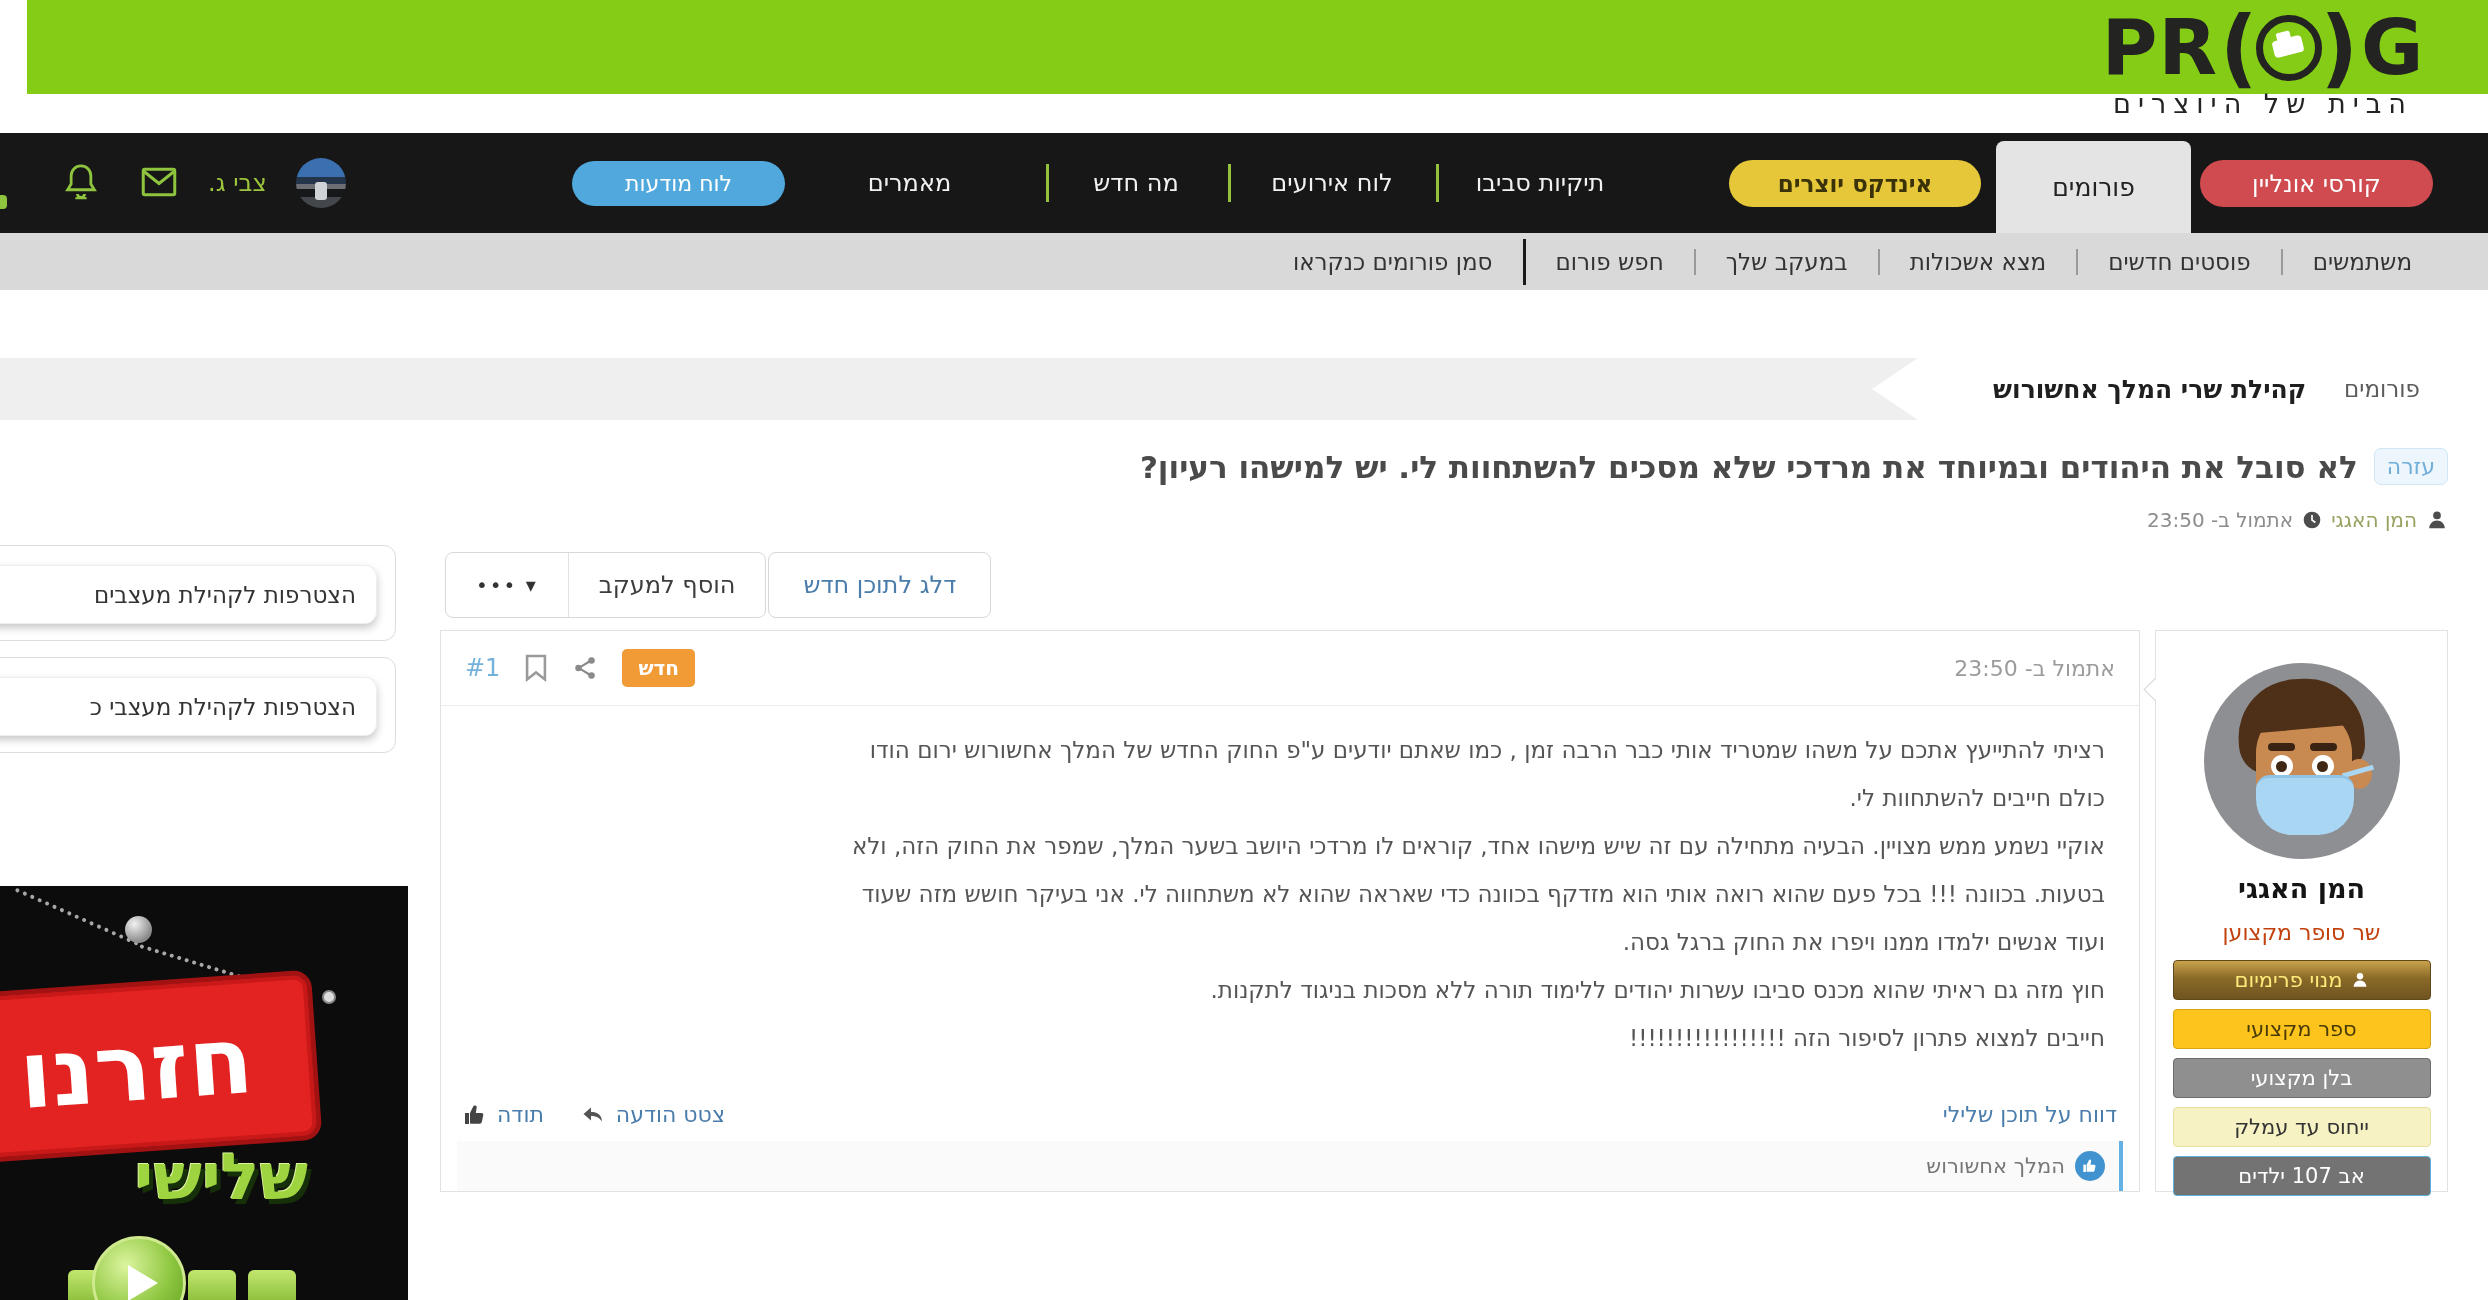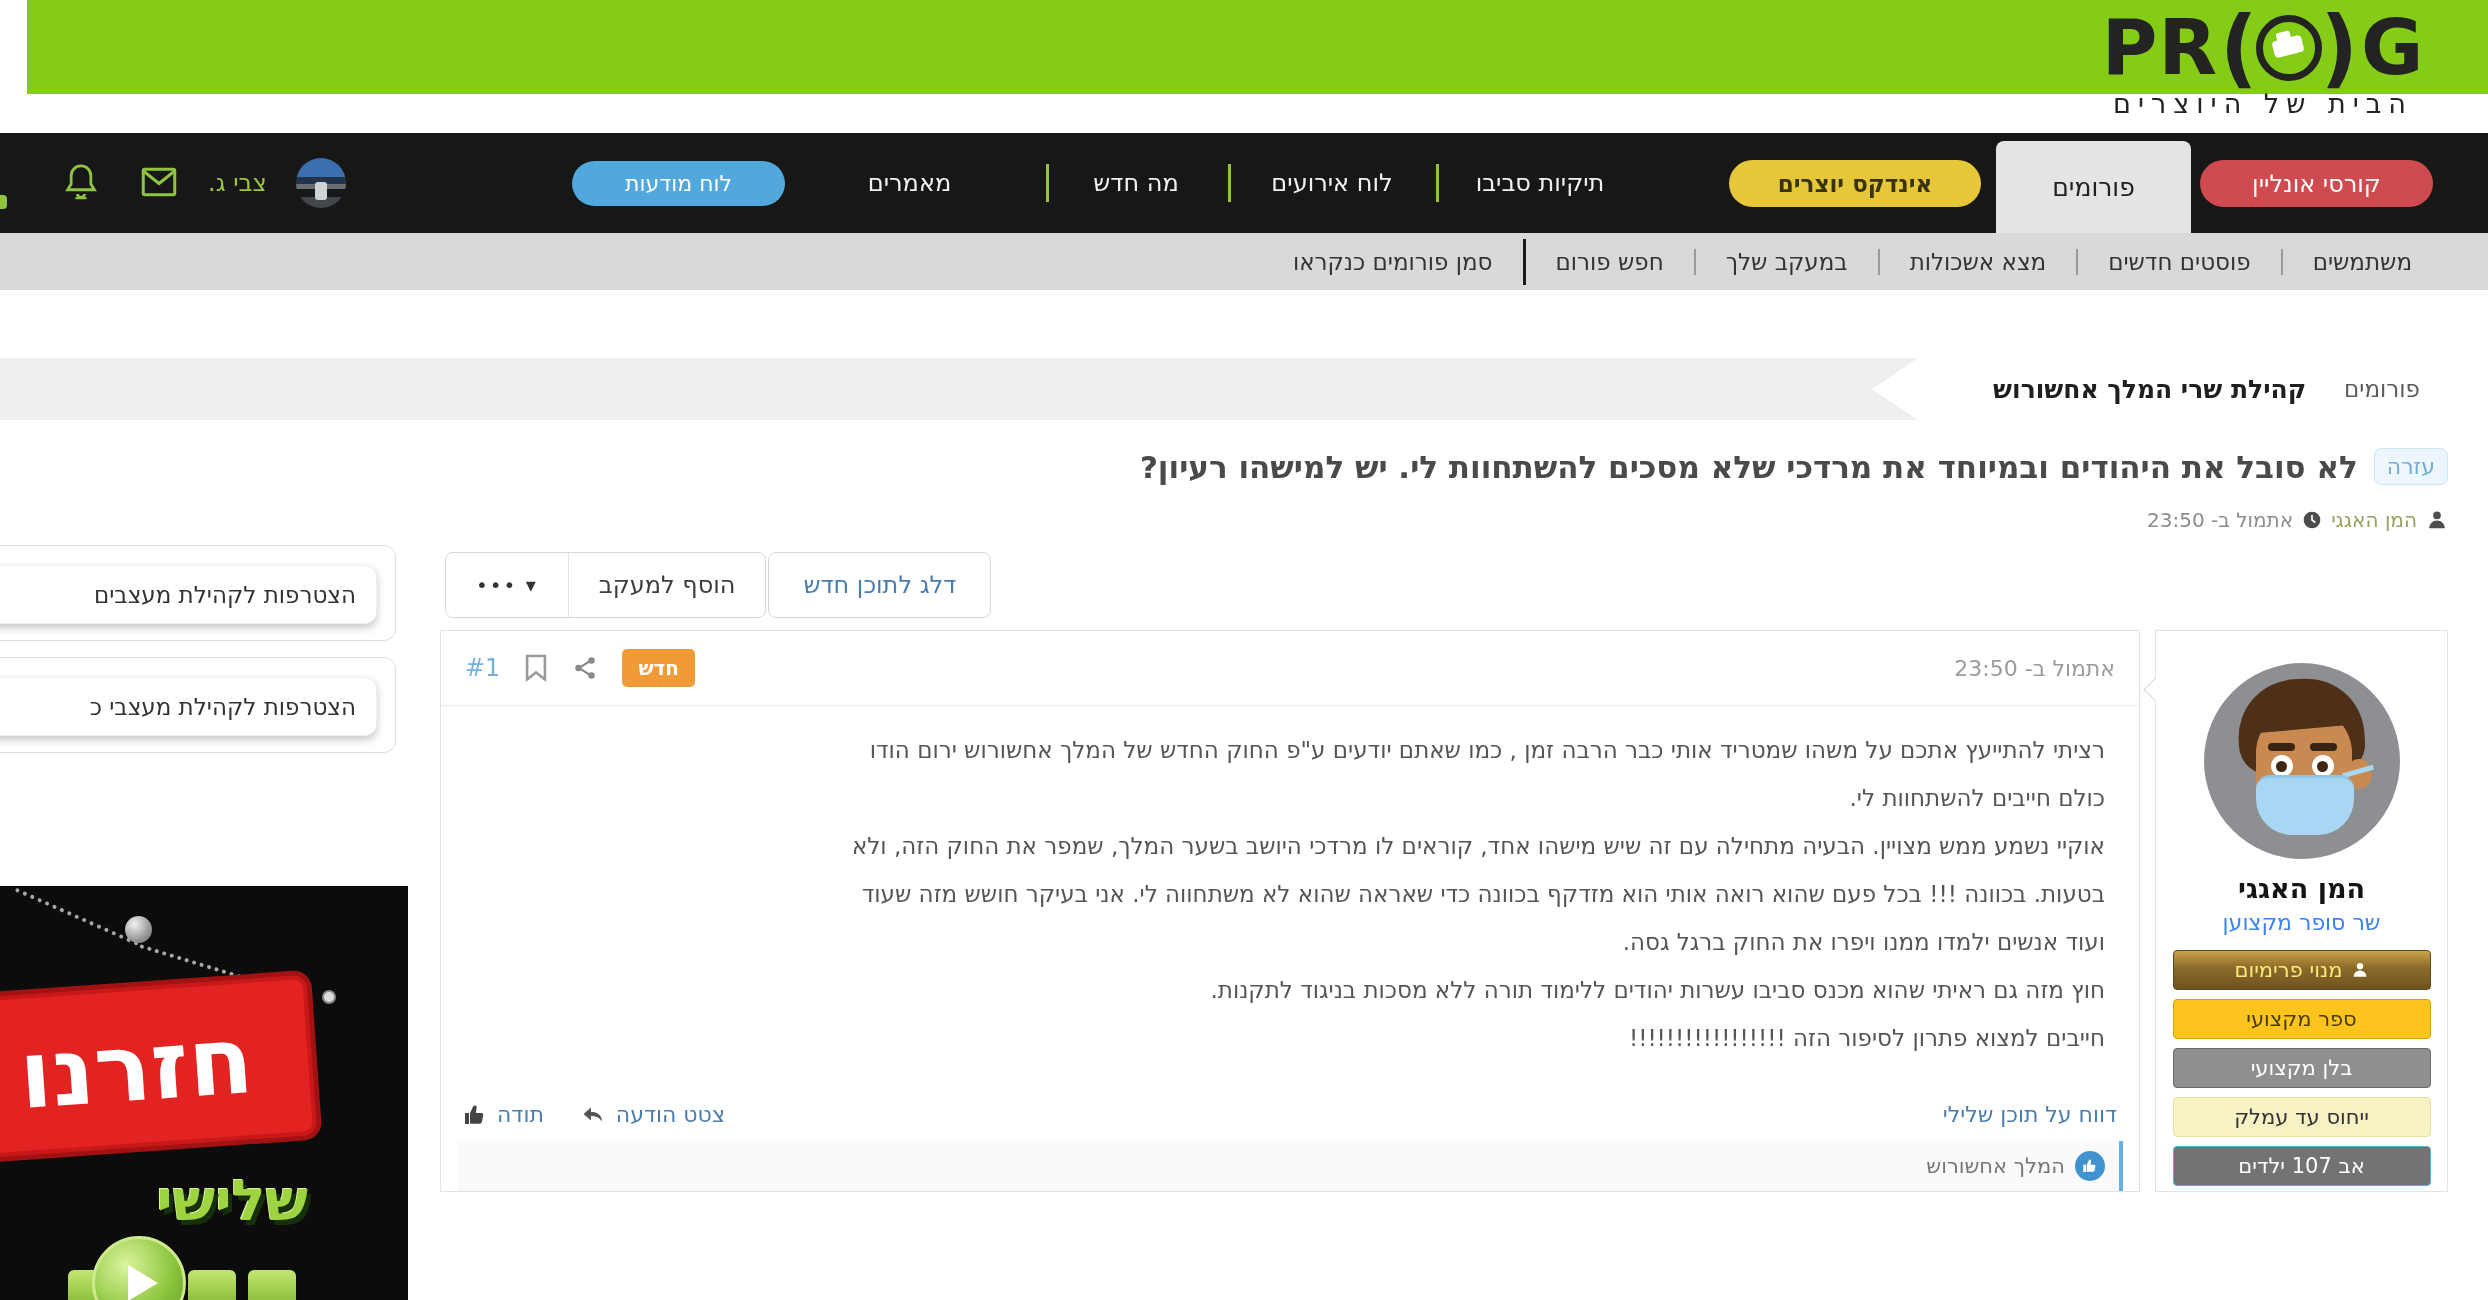--- a/index.html
+++ b/index.html
@@ -102,21 +102,21 @@
   .av-hairfront{left:46px;top:32px;width:106px;height:34px;background:#4e2f17;border-radius:40px 40px 14px 10px;transform:rotate(-5deg);}
   .av-ear{left:142px;top:96px;width:26px;height:30px;background:#c98a52;border-radius:50%;}
   .av-brow-l{left:64px;top:80px;width:27px;height:8px;background:#3a2312;border-radius:5px;}
   .av-brow-r{left:106px;top:80px;width:27px;height:8px;background:#3a2312;border-radius:5px;}
   .av-eye-l{left:67px;top:92px;width:22px;height:22px;background:#fff;border-radius:50%;}
   .av-eye-r{left:108px;top:92px;width:22px;height:22px;background:#fff;border-radius:50%;}
   .av-eye-l:after,.av-eye-r:after{content:"";position:absolute;left:5px;top:6px;width:11px;height:11px;background:#402714;border-radius:50%;}
   .av-strap{left:138px;top:106px;width:32px;height:5px;background:#a9d6f2;transform:rotate(-16deg);}
   .av-mask{left:52px;top:112px;width:98px;height:60px;background:#a9d6f2;border-radius:14px 14px 36px 36px;border-top:3px solid #8fc4e6;box-sizing:border-box;}
   .side-name{margin-top:14px;font-size:27px;font-weight:bold;color:#141414;cursor:pointer;}
-  .side-role{margin-top:6px;font-size:22px;color:#3b82f6;}
+  .side-role{margin-top:16px;font-size:22px;color:#c2410c;}
   .side-badges{margin-top:15px;width:258px;display:flex;flex-direction:column;gap:9px;}
   .pbadge{height:40px;border-radius:4px;display:flex;align-items:center;justify-content:center;font-size:21px;gap:8px;box-sizing:border-box;}
   .b-premium{background:linear-gradient(180deg,#c9a24b 0%,#8a6a28 45%,#6f5420 100%);border:1px solid #5e4718;color:#ffe97a;font-weight:normal;}
   .b-yellow{background:#fcc41d;border:1px solid #d9a50f;color:#4a3b07;}
   .b-gray{background:#8f8f8f;border:1px solid #6b6b6b;color:#fff;}
   .b-pale{background:#f6f2c3;border:1px solid #e6dfa0;color:#333;}
   .b-blue{background:#737373;border:1px solid #58b2d9;color:#fff;}
 
   
   .join-card{left:-30px;width:426px;height:96px;background:#fff;border:1px solid #ddd;border-radius:12px;box-sizing:border-box;}
@@ -129,21 +129,21 @@
   
   .ad{left:0;top:886px;width:408px;height:414px;background:#0c0c0c;overflow:hidden;cursor:pointer;}
   .ad div{position:absolute;}
   .ad-ball{left:125px;top:30px;width:27px;height:27px;border-radius:50%;background:radial-gradient(circle at 35% 30%,#f2f2f2,#8a8a8a 70%);}
   .chain-l{left:4px;top:56px;width:134px;border-top:4px dotted #a8a8a8;transform:rotate(24deg);transform-origin:right center;}
   .chain-r{left:140px;top:58px;width:168px;border-top:4px dotted #a8a8a8;transform:rotate(17deg);transform-origin:left center;}
   .ad-sign{left:-45px;top:96px;width:352px;height:160px;background:#e32222;border:5px solid #a31212;border-radius:18px;
     transform:rotate(-4deg);display:flex;align-items:center;justify-content:center;
     color:#fff;font-size:94px;font-weight:800;box-shadow:inset 0 0 0 4px #c81818;}
   .ad-screw{left:322px;top:104px;width:10px;height:10px;border-radius:50%;background:#ddd;border:2px solid #888;}
-  .ad-green1{right:100px;top:254px;font-size:56px;font-weight:800;color:#9ed43f;text-shadow:4px 5px 0 #16300a,-1px -1px 0 #d9f39d;margin-top:28px;}
+  .ad-green1{right:100px;top:254px;font-size:64px;font-weight:800;color:#9ed43f;text-shadow:4px 5px 0 #16300a,-1px -1px 0 #d9f39d;}
   .ad-gblock{top:384px;width:48px;height:40px;border-radius:6px 6px 0 0;background:linear-gradient(180deg,#c2e76f,#7fb52e);}
   .gb1{left:248px;} .gb2{left:188px;} .gb3{left:128px;} .gb4{left:68px;}
   .ad-play{left:92px;top:350px;width:88px;height:88px;border-radius:50%;
     background:radial-gradient(circle at 35% 30%,#dcf49e,#8dc63f 55%,#5c9a1d);border:3px solid #cfe98f;
     display:flex;align-items:center;justify-content:center;z-index:3;}
   .ad-play-tri{width:0;height:0;border-top:18px solid transparent;border-bottom:18px solid transparent;border-left:30px solid #fff;margin-left:8px;}
 
   svg{display:block;}
 </style>
 </head>

